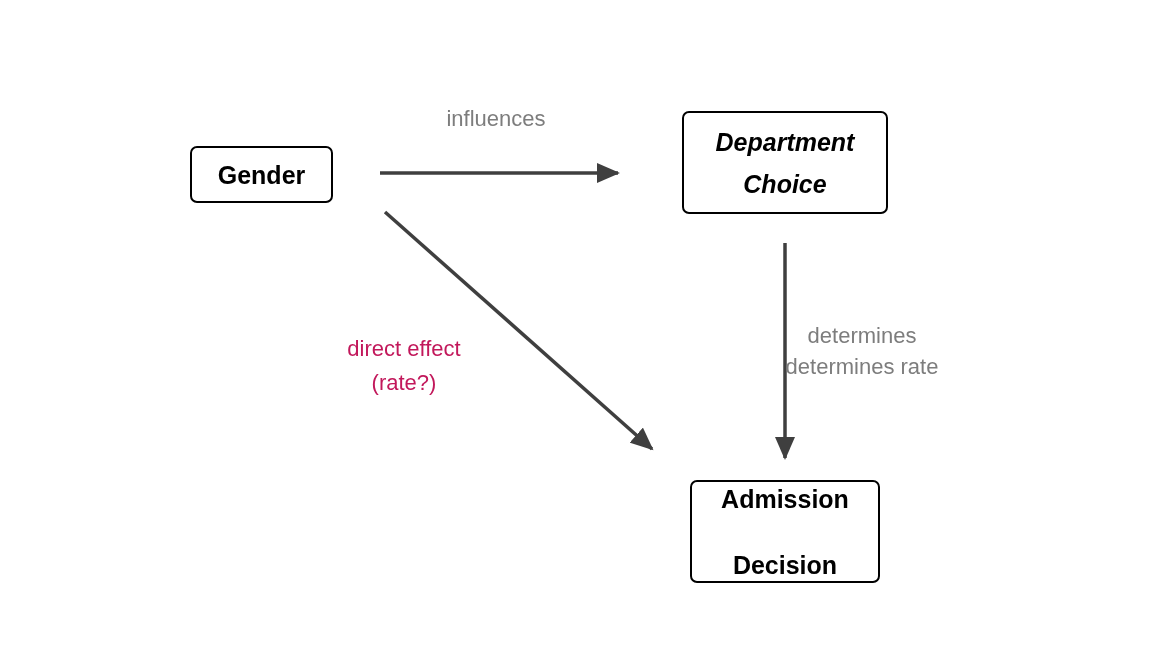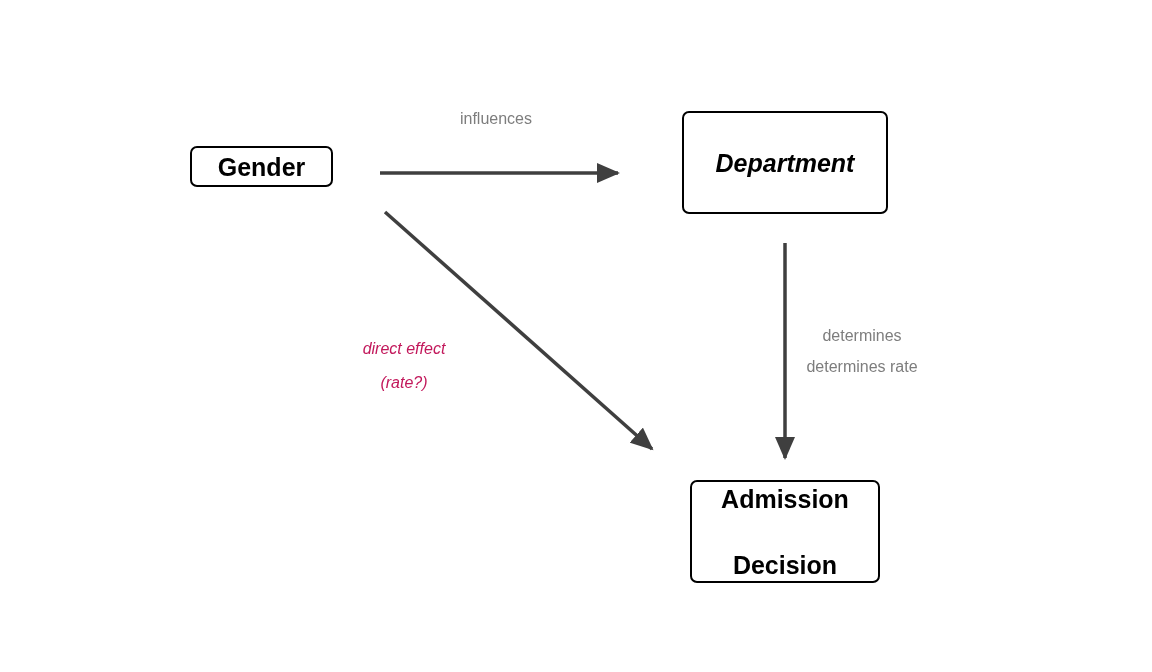--- a/index.html
+++ b/index.html
@@ -42,27 +42,26 @@
     justify-content: center;
     font-weight: bold;
     font-size: 25px;
     color: #000000;
     line-height: 42px;
     text-align: center;
   }
   .edge-label {
     position: absolute;
     color: var(--edge-label-color);
-    font-size: 16px;
+    font-size: 22px;
     line-height: 31px;
     text-align: center;
   }
   .edge-label.direct {
     color: var(--direct-label-color);
-    font-style: italic;
     line-height: 34px;
   }
 </style>
 </head>
 <body>
 
 <div class="canvas">
 
   <svg class="edges-svg" viewBox="0 0 1152 672" xmlns="http://www.w3.org/2000/svg">
     <defs>
@@ -71,26 +70,27 @@
       </marker>
     </defs>
 
     <line x1="380" y1="173" x2="618" y2="173" marker-end="url(#arrowhead)"></line>
 
     <line x1="785" y1="243" x2="785" y2="458" marker-end="url(#arrowhead)"></line>
 
     <line x1="385" y1="212" x2="652" y2="449" marker-end="url(#arrowhead)"></line>
   </svg>
 
-  <div class="node-box" style="left:190px; top:146px; width:143px; height:41px;">
+  <div class="node-box" style="left:190px; top:146px; width:143px; height:57px;">
     <span>Gender</span>
   </div>
 
   <div class="node-box" style="left:682px; top:111px; width:206px; height:103px;font-style:italic;">
     <span>Department</span>
+    <span>Choice</span>
   </div>
 
   <div class="node-box" style="left:690px; top:480px; width:190px; height:103px;gap:24px;">
     <span>Admission</span>
     <span>Decision</span>
   </div>
 
   <div class="edge-label" style="left:416px; top:103px; width:160px;">
     <div>influences</div>
   </div>

